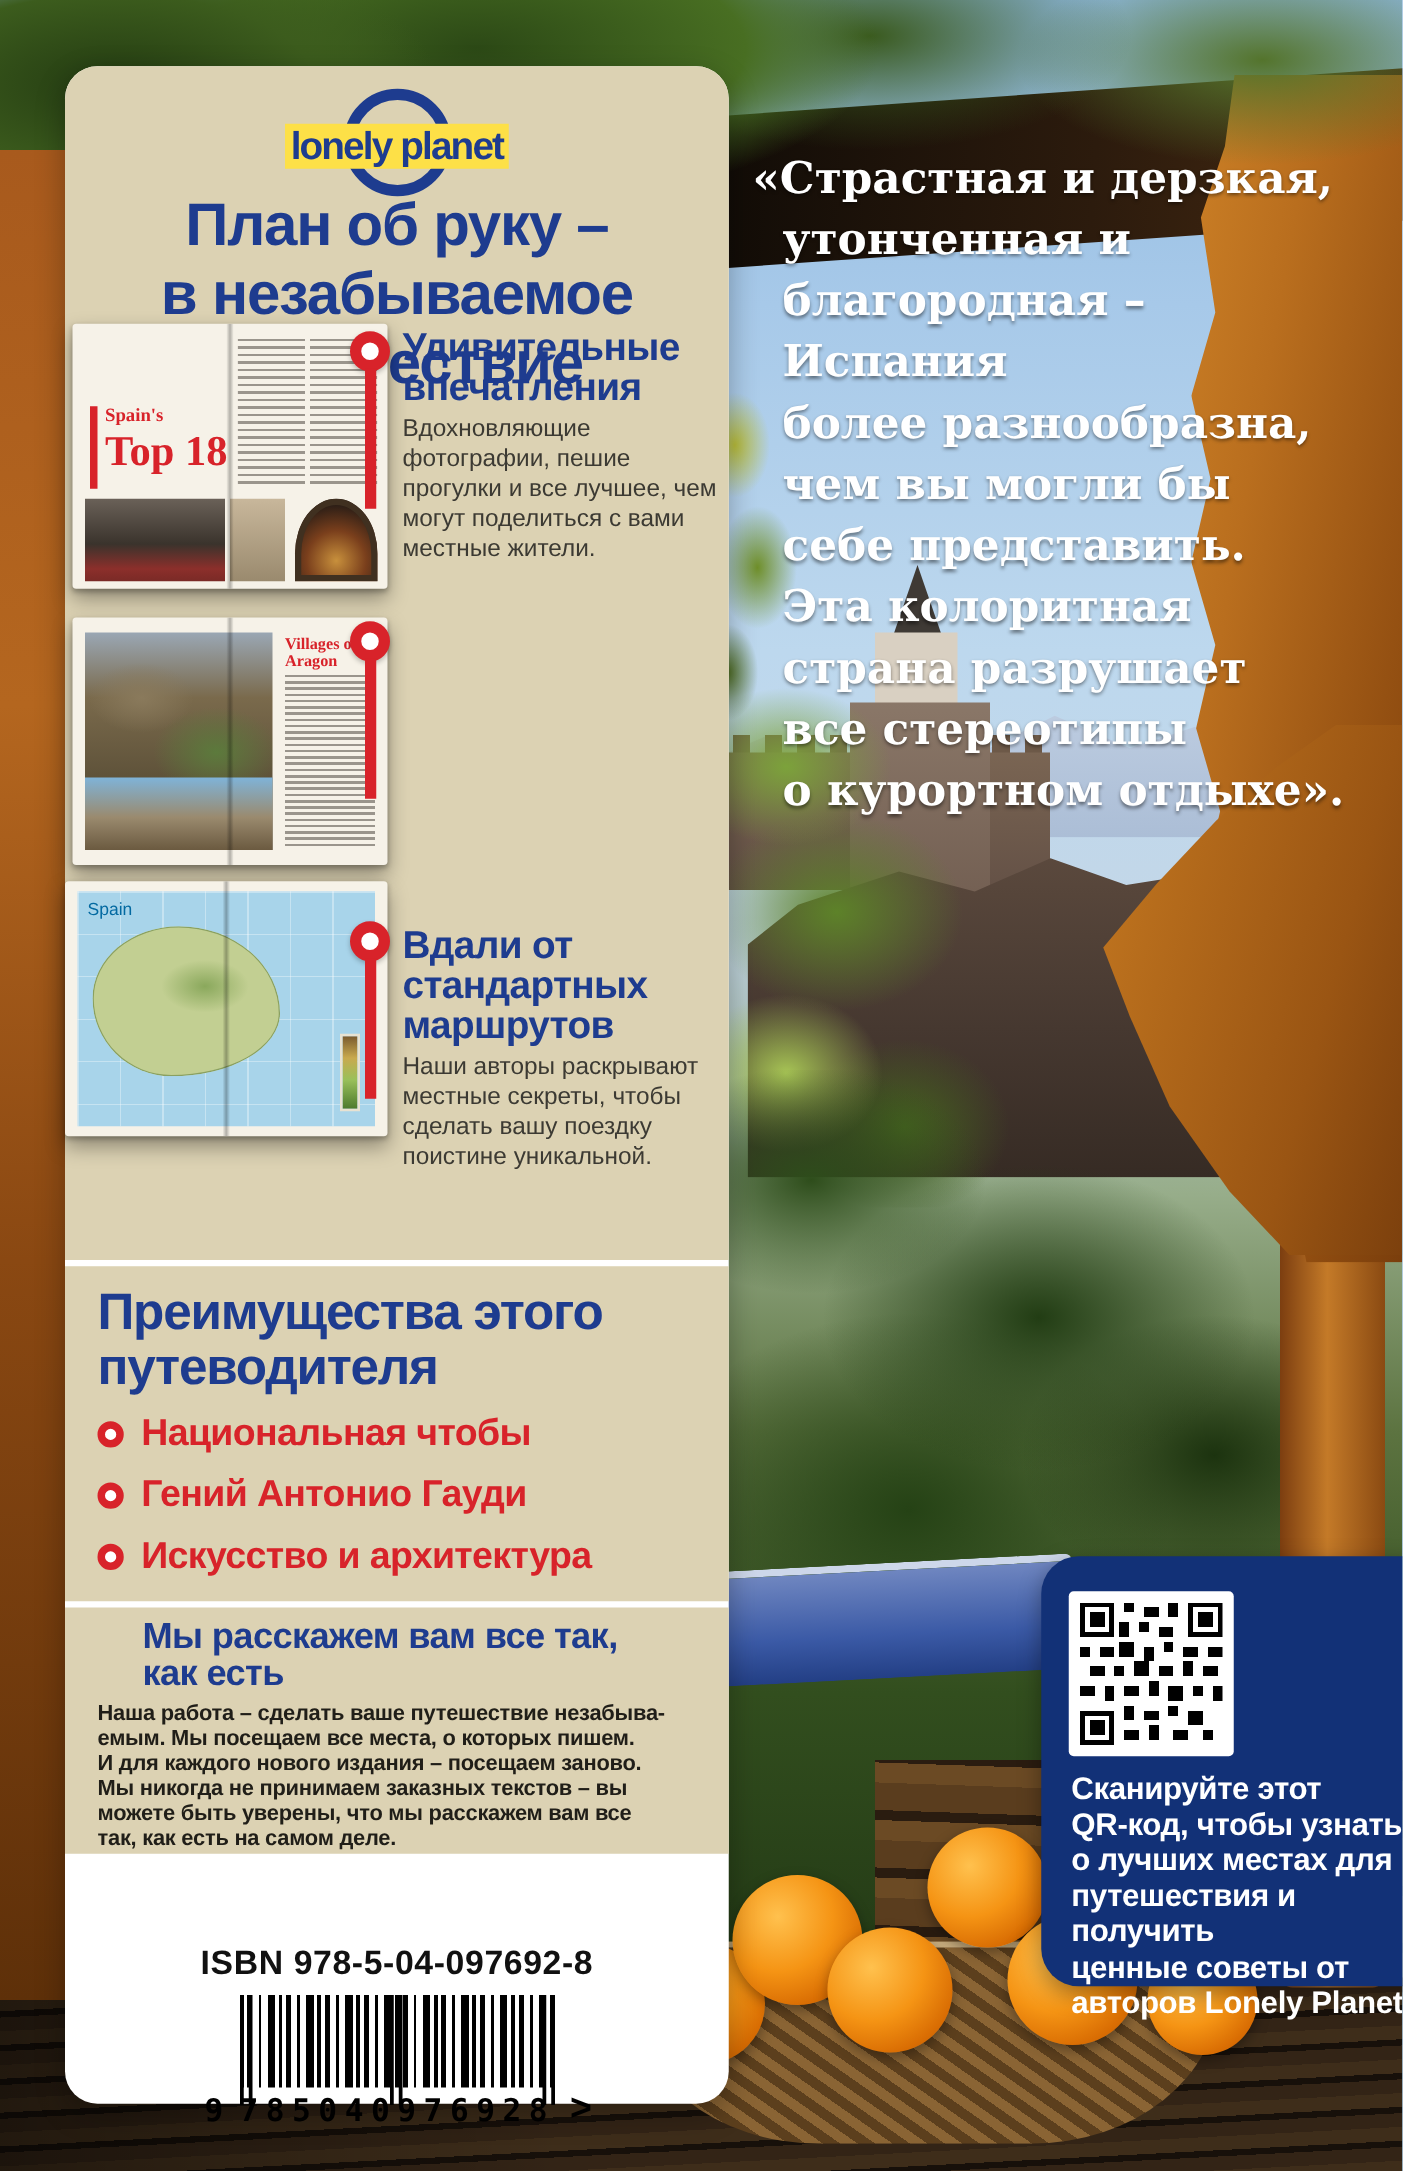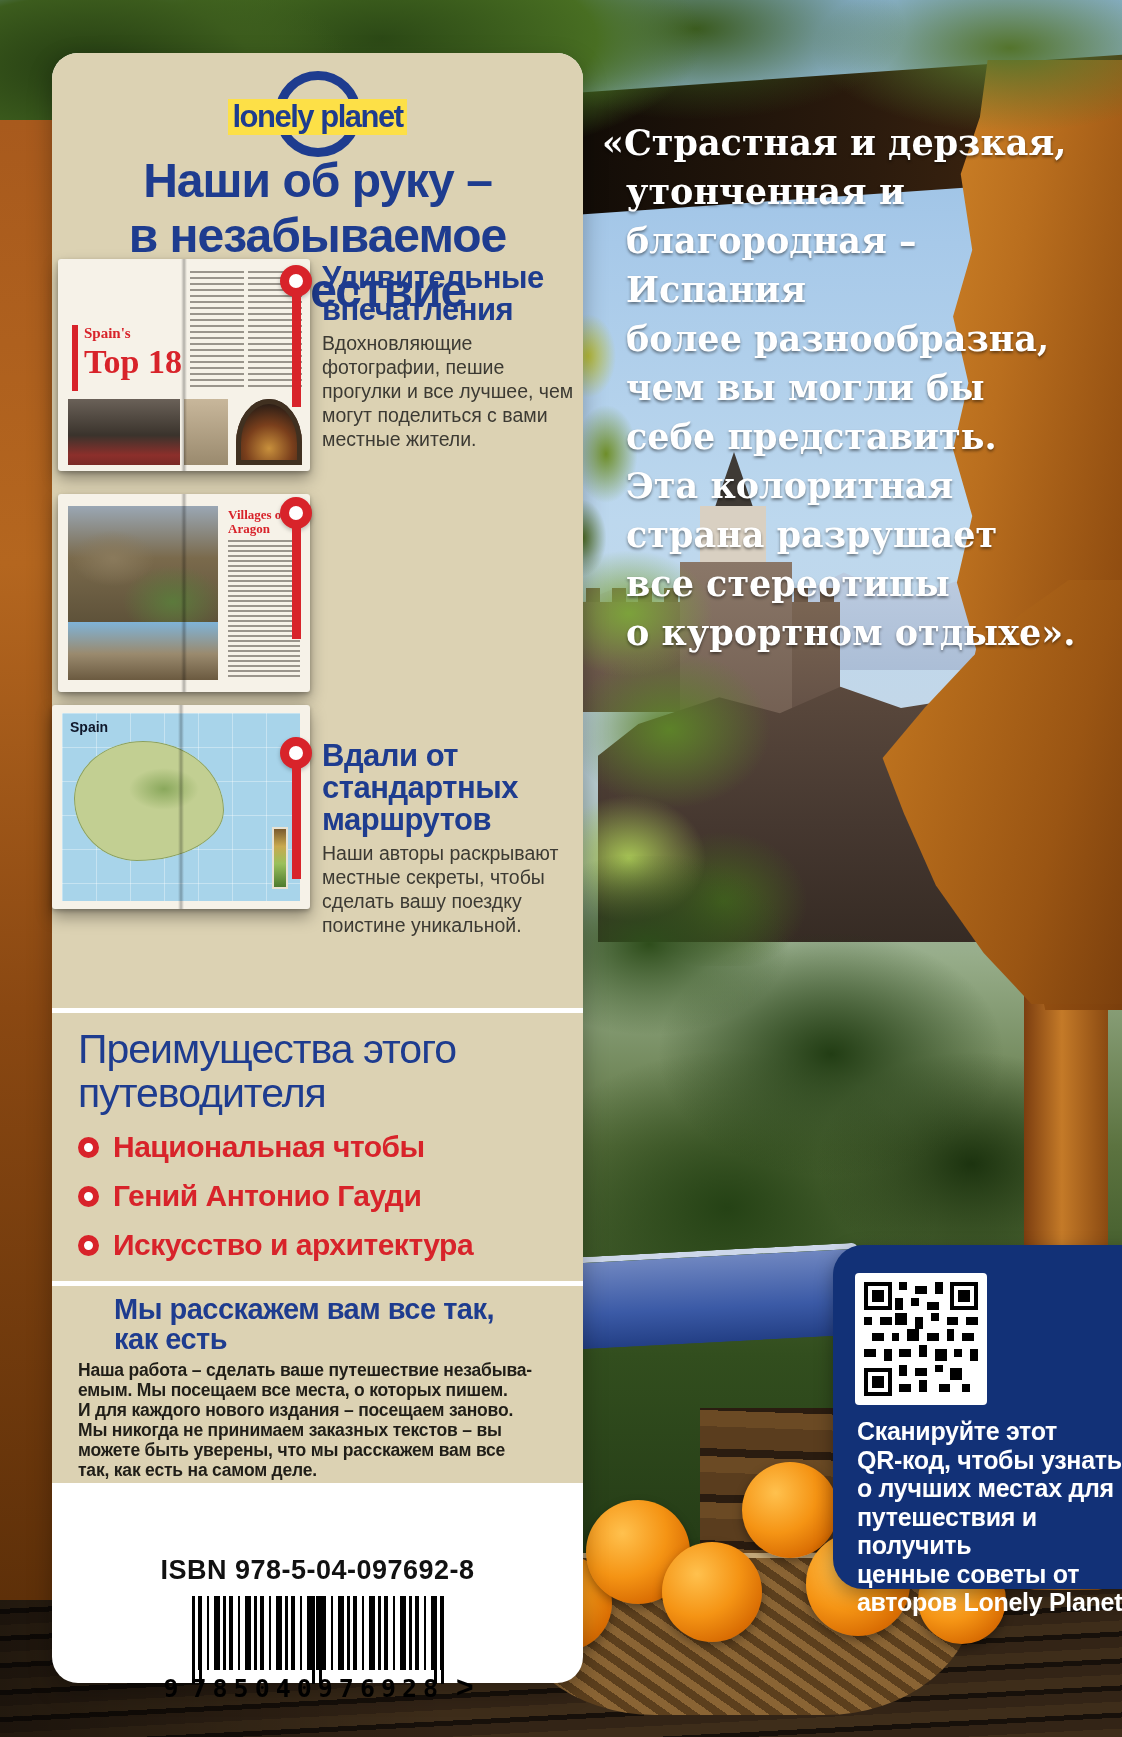--- a/index.html
+++ b/index.html
@@ -117,25 +117,25 @@
   .bk2 .photoSm{position:absolute;left:10px;top:128px;width:150px;height:58px;background:linear-gradient(180deg,#7fb3d8 0%,#9a8a6e 55%,#6b5a40 100%);}
   .bk2 .vlab{position:absolute;left:170px;top:14px;color:#d8232a;font-weight:bold;font-size:13px;line-height:14px;font-family:"Liberation Serif",serif;}
   .bk2 .cols2{position:absolute;left:170px;top:46px;width:72px;height:140px;background:repeating-linear-gradient(180deg,#9a958c 0 2px,transparent 2px 5px);}
   .bk3 .sea{position:absolute;inset:8px 10px 8px 10px;background:
      repeating-linear-gradient(90deg,rgba(255,255,255,.35) 0 1px,transparent 1px 34px),
      repeating-linear-gradient(180deg,rgba(255,255,255,.35) 0 1px,transparent 1px 34px),
      #a8d4ea;}
   .bk3 .land{position:absolute;left:22px;top:36px;width:150px;height:120px;background:
      radial-gradient(ellipse 50px 30px at 60% 40%,#8aa85c,rgba(138,168,92,0) 70%),#c2cf92;
      border-radius:46% 54% 58% 42%/48% 58% 42% 52%;box-shadow:inset 0 0 0 1px #8aa060;}
-  .bk3 .maplab{position:absolute;left:18px;top:14px;color:#0f172a;font-weight:bold;font-size:14px;}
+  .bk3 .maplab{position:absolute;left:18px;top:14px;color:#0369a1;font-weight:normal;font-size:14px;}
   .bk3 .legend{position:absolute;right:22px;bottom:20px;width:16px;height:62px;background:linear-gradient(180deg,#7a5a2e,#c9a94e 30%,#9ac05a 60%,#4d7a2e 100%);border:2px solid #e8e2d2;}
 
   
-  .adv-head{color:#1e3c8f;font-weight:normal;font-size:41px;line-height:44px;letter-spacing:-1px;}
+  .adv-head{color:#1e3c8f;font-weight:bold;font-size:41px;line-height:44px;letter-spacing:-1px;}
   .adv-item{display:flex;align-items:center;margin-top:15px;}
   .adv-ring{width:21px;height:21px;border-radius:50%;border:6px solid #d8232a;background:#ffffff;margin-right:14px;flex:0 0 auto;}
   .adv-label{color:#d8232a;font-weight:bold;font-size:30px;letter-spacing:-0.5px;}
 
   
   .pr-head{color:#1e3c8f;font-weight:bold;font-size:29px;line-height:30px;letter-spacing:-0.5px;margin-left:36px;}
   .pr-body{margin-top:6px;color:#201e18;font-weight:bold;font-size:17.5px;line-height:20px;letter-spacing:-0.2px;}
 
   
   .isbn-label{margin-top:28px;color:#111;font-weight:bold;font-size:27px;letter-spacing:0.5px;}
@@ -207,21 +207,21 @@
   </div>
 
   <div class="abs backing"></div>
 
   <section class="panel panel-main">
     <div class="logo">
       <div class="logo-circle"></div>
       <span class="logo-text">lonely planet</span>
     </div>
     <div class="title">
-      <div>Наши об руку –</div>
+      <div>План об руку –</div>
       <div>в незабываемое</div>
       <div>путешествие</div>
     </div>
 
     <div class="book bk1">
       <div class="redbar"></div>
       <div class="sp-small">Spain's</div>
       <div class="sp-big">Top 18</div>
       <div class="photoL"></div>
       <div class="photoL2"></div>

